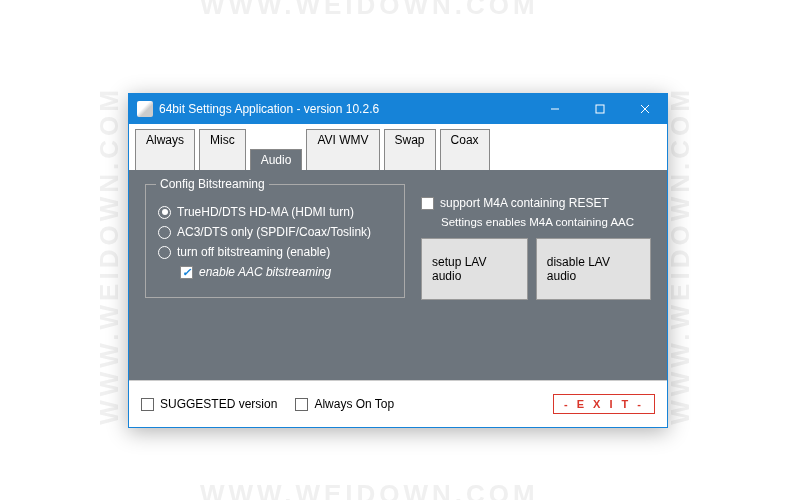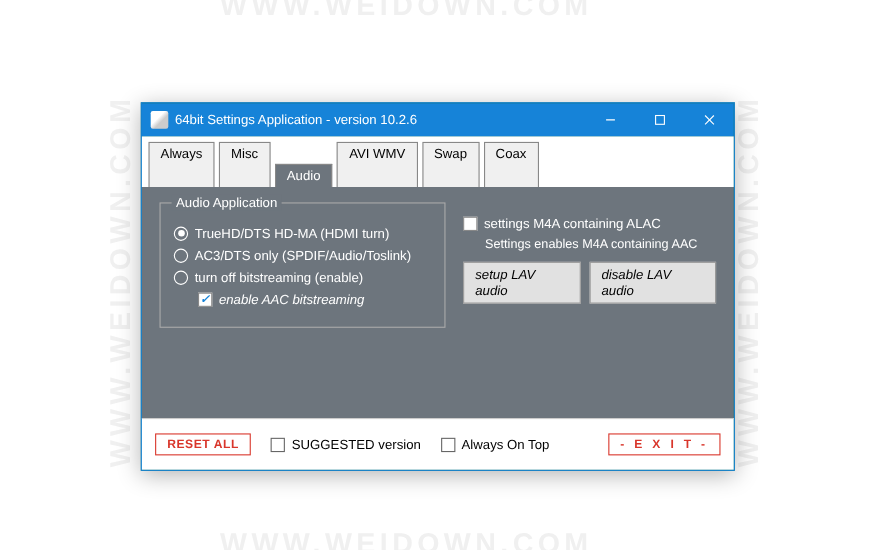--- a/index.html
+++ b/index.html
@@ -32,21 +32,21 @@
   .radio-row, .check-row { display: flex; align-items: center; margin: 6px 0; font-size: 12px; }
   .radio { width: 13px; height: 13px; border-radius: 50%; border: 1.5px solid #fff; margin-right: 6px; display: flex; align-items: center; justify-content: center; flex-shrink: 0; }
   .radio.checked::after { content: ""; width: 6px; height: 6px; background: #fff; border-radius: 50%; }
   .cbox { width: 13px; height: 13px; border: 1px solid #888; background: #fff; margin-right: 6px; display: flex; align-items: center; justify-content: center; flex-shrink: 0; color: #1683d8; font-size: 11px; line-height: 1; }
   .cbox.checked::after { content: "✓"; font-weight: bold; }
   .indent { margin-left: 22px; font-style: italic; }
   
   .rightcol { float: right; width: 230px; padding-top: 6px; }
   .note { font-size: 11.5px; margin: 2px 0 10px 20px; }
   .btnrow { display: flex; gap: 8px; margin-top: 6px; }
-  .btn { background: #e1e1e1; border: 1px solid #999; padding: 4px 10px; font-size: 12px; color: #000; font-style: italic; }
+  .btn { background: #e1e1e1; border: 1px solid #999; padding: 16px 10px; font-size: 12px; color: #000; }
   
   .bottombar { clear: both; background: #fff; padding: 10px 12px; display: flex; align-items: center; gap: 18px; border-top: 1px solid #ccc; }
   .reset { border: 1.5px solid #d9362b; color: #d9362b; background: #fff; padding: 3px 10px; font-weight: bold; font-size: 11px; letter-spacing: 0.5px; }
   .exit { border: 1.5px solid #d9362b; color: #d9362b; background: #fff; padding: 3px 10px; font-weight: bold; font-size: 11px; letter-spacing: 3px; margin-left: auto; }
   .bottombar .check-row { color: #000; }
   .bottombar .cbox { border-color: #666; }
   
   .clearfix::after { content: ""; display: table; clear: both; }
 </style>
 </head>
@@ -83,54 +83,53 @@
     <div class="tab">Always</div>
     <div class="tab">Misc</div>
     <div class="tab active">Audio</div>
     <div class="tab">AVI WMV</div>
     <div class="tab">Swap</div>
     <div class="tab">Coax</div>
   </div>
 
   <div class="pane clearfix">
     <div class="groupbox">
-      <div class="legend">Audio Application</div>
+      <div class="legend">Config Bitstreaming</div>
       <div class="radio-row">
         <span class="radio checked"></span>
         <span>TrueHD/DTS HD-MA (HDMI turn)</span>
       </div>
       <div class="radio-row">
         <span class="radio"></span>
-        <span>AC3/DTS only (SPDIF/Audio/Toslink)</span>
+        <span>AC3/DTS only (SPDIF/Coax/Toslink)</span>
       </div>
       <div class="radio-row">
         <span class="radio"></span>
         <span>turn off bitstreaming (enable)</span>
       </div>
       <div class="check-row indent">
         <span class="cbox checked"></span>
         <span>enable AAC bitstreaming</span>
       </div>
     </div>
 
     <div class="rightcol">
       <div class="check-row">
         <span class="cbox"></span>
-        <span>settings M4A containing ALAC</span>
+        <span>support M4A containing RESET</span>
       </div>
       <div class="note">Settings enables M4A containing AAC</div>
       <div class="btnrow">
         <div class="btn">setup LAV audio</div>
         <div class="btn">disable LAV audio</div>
       </div>
     </div>
   </div>
 
   <div class="bottombar">
-    <div class="reset">RESET ALL</div>
     <div class="check-row">
       <span class="cbox"></span>
       <span>SUGGESTED version</span>
     </div>
     <div class="check-row">
       <span class="cbox"></span>
       <span>Always On Top</span>
     </div>
     <div class="exit">- E X I T -</div>
   </div>

